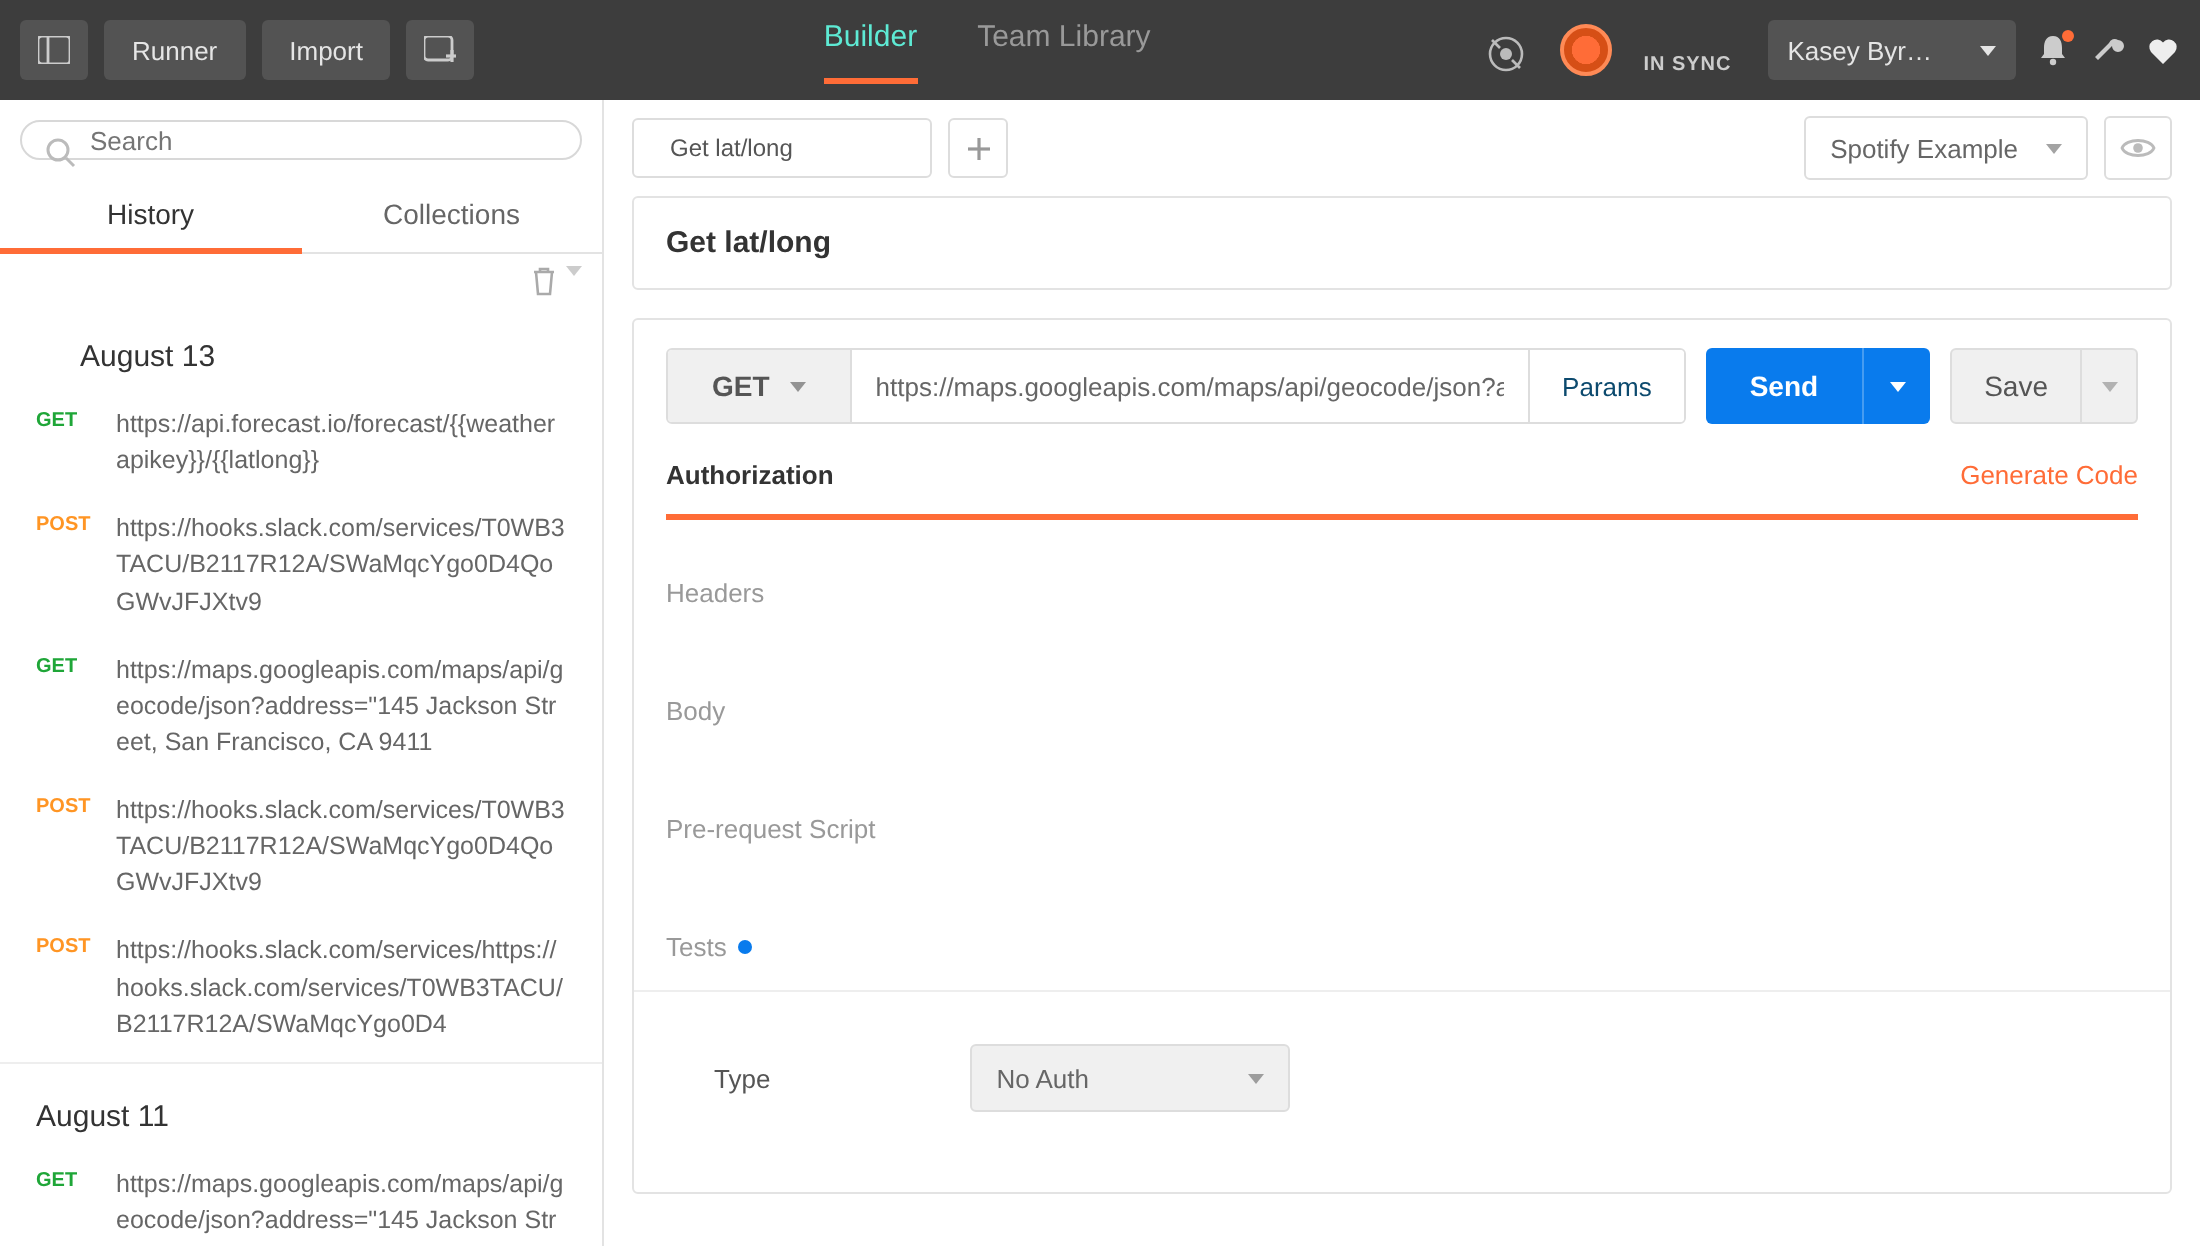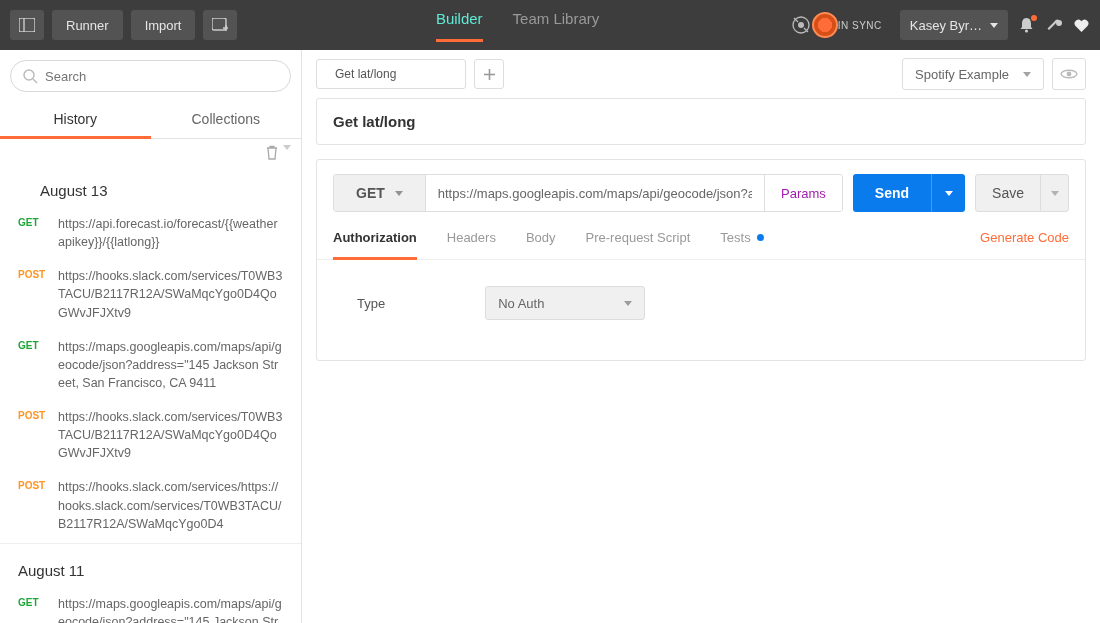--- a/index.html
+++ b/index.html
@@ -5,30 +5,30 @@
 * { box-sizing: border-box; margin: 0; padding: 0; }
 body { font-family: -apple-system, "Helvetica Neue", Arial, sans-serif; width: 1100px; height: 623px; overflow: hidden; background: #fff; font-size: 13px; color: #555; }
 .topbar { height: 50px; background: #3d3d3d; display: flex; align-items: center; padding: 0 10px; }
 .tb-btn { background: #535353; color: #e5e5e5; border: none; border-radius: 3px; height: 30px; padding: 0 14px; margin-right: 8px; font-size: 13px; cursor: pointer; display: inline-flex; align-items: center; }
 .tb-iconbtn { width: 34px; justify-content: center; padding: 0; }
 .tb-center { flex: 1; display: flex; justify-content: center; gap: 30px; }
 .tb-link { color: #999; font-size: 15px; padding-bottom: 14px; cursor: pointer; position: relative; }
 .tb-link.active { color: #5eead4; }
 .tb-link.active::after { content: ""; position: absolute; left: 0; right: 0; bottom: -1px; height: 3px; background: #ff6c37; }
 .tb-right { display: flex; align-items: center; gap: 10px; }
-.sync-wrap { display: flex; align-items: center; gap: 0; margin-right: 8px; }
+.sync-wrap { display: flex; align-items: flex-end; gap: 16px; margin-right: 8px; font-weight: bold; }
 .sync-icon { width: 22px; height: 22px; display:flex; align-items:center; justify-content:center; color:#ccc; }
 .sync-orb { width: 26px; height: 26px; border-radius: 50%; background: radial-gradient(circle at center, #ff6c37 0%, #ff6c37 45%, #d64f16 46%); border: 2px solid #ff8a56; }
 .sync-txt { color: #ccc; font-size: 10px; letter-spacing: .5px; }
-.user-drop { background: #535353; color: #e5e5e5; border-radius: 3px; height: 30px; padding: 0 10px; display: flex; align-items: center; gap: 8px; font-size: 13px; cursor: pointer; }
+.user-drop { background: #535353; color: #e5e5e5; border-radius: 3px; height: 30px; padding: 0 10px; display: flex; align-items: center; gap: 24px; font-size: 13px; cursor: pointer; }
 .ic { color: #ccc; display:flex; align-items:center; cursor:pointer; }
 .shell { display: flex; height: calc(623px - 50px); }
 .sidebar { width: 302px; border-right: 1px solid #e3e3e3; display: flex; flex-direction: column; }
 .sb-search { padding: 10px 10px 8px; }
-.search-input { width: 100%; height: 32px; border: 1px solid #d8d8d8; border-radius: 16px; padding: 0 12px 0 34px; font-size: 13px; color: #666; background: #fff; }
+.search-input { width: 100%; height: 20px; border: 1px solid #d8d8d8; border-radius: 16px; padding: 0 12px 0 34px; font-size: 13px; color: #666; background: #fff; }
 .search-wrap { position: relative; }
 .search-wrap svg { position: absolute; left: 12px; top: 8px; color: #bbb; }
 .sb-tabs { display: flex; border-bottom: 1px solid #e3e3e3; }
 .sb-tab { flex: 1; text-align: center; padding: 11px 0; font-size: 14px; color: #666; cursor: pointer; position: relative; }
 .sb-tab.active { color: #333; }
 .sb-tab.active::after { content: ""; position: absolute; left: 0; right: 0; bottom: -1px; height: 3px; background: #ff6c37; }
 .sb-tools { display: flex; justify-content: flex-end; padding: 6px 10px 4px; color: #aaa; gap:4px; }
 .sb-scroll { overflow-y: auto; flex: 1; }
 .sb-scroll::-webkit-scrollbar { width: 8px; }
 .sb-scroll::-webkit-scrollbar-thumb { background: #d0d0d0; border-radius: 4px; }
@@ -47,28 +47,28 @@
 .env-wrap { display: flex; align-items: center; gap: 8px; }
 .env-drop { border: 1px solid #ddd; border-radius: 3px; height: 32px; padding: 0 12px; display: flex; align-items: center; gap: 14px; color: #666; font-size: 13px; cursor: pointer; min-width: 140px; justify-content: space-between; }
 .env-eye { border: 1px solid #ddd; border-radius: 3px; width: 34px; height: 32px; display: flex; align-items: center; justify-content: center; color: #bbb; cursor: pointer; }
 .card { margin: 0 14px 14px; border: 1px solid #e3e3e3; border-radius: 3px; }
 .req-name { padding: 14px 16px; font-size: 15px; color: #333; font-weight: 600; }
 .req-bar { display: flex; gap: 10px; padding: 14px 16px 0; align-items: stretch; }
 .seg { border: 1px solid #ddd; border-radius: 3px; display: flex; height: 38px; overflow: hidden; }
 .seg-l { background: #f0f0f0; border-right: 1px solid #ddd; display: flex; align-items: center; justify-content: center; gap: 10px; color: #555; font-size: 14px; font-weight: 600; padding: 0 22px; cursor: pointer; }
 .seg-m { flex: 1; display: flex; align-items: center; padding: 0 12px; color: #666; font-size: 13px; overflow: hidden; }
 .seg-m input { border:none; width:100%; font-size:13px; color:#666; outline:none; }
-.seg-r { background: #fff; border-left: 1px solid #ddd; display: flex; align-items: center; padding: 0 16px; color: #a21caf; font-size: 13px; cursor: pointer; }
+.seg-r { background: #fff; border-left: 1px solid #ddd; display: flex; align-items: center; padding: 0 16px; color: #0c4a6e; font-size: 13px; cursor: pointer; }
 .btn-primary { background: #097bed; color: #fff; border-radius: 3px; display: flex; overflow: hidden; }
 .btn-primary .lbl { padding: 0 22px; display: flex; align-items: center; font-size: 14px; font-weight: 600; cursor: pointer; }
 .btn-primary .dd { width: 34px; display: flex; align-items: center; justify-content: center; border-left: 1px solid rgba(255,255,255,.25); cursor: pointer; }
 .btn-secondary { background: #f0f0f0; border: 1px solid #ddd; border-radius: 3px; display: flex; overflow: hidden; }
 .btn-secondary .lbl { padding: 0 16px; display: flex; align-items: center; font-size: 14px; color: #555; cursor: pointer; }
 .btn-secondary .dd { width: 28px; display: flex; align-items: center; justify-content: center; border-left: 1px solid #ddd; color: #888; cursor: pointer; }
-.sub-tabs { display: flex; padding: 18px 16px 0; gap: 30px; border-bottom: 1px solid #eee; position: relative; }
+.sub-tabs { display: flex; padding: 18px 16px 0; gap: 30px; border-bottom: 1px solid #eee; position: relative; flex-direction: column; }
 .sub-tab { padding-bottom: 14px; font-size: 13px; color: #999; cursor: pointer; display: flex; align-items: center; gap: 6px; }
 .sub-tab.active { color: #333; font-weight: 600; position: relative; }
 .sub-tab.active::after { content: ""; position: absolute; left: 0; right: 0; bottom: -1px; height: 3px; background: #ff6c37; }
 .sub-tab .dot { width: 7px; height: 7px; background: #097bed; border-radius: 50%; display: inline-block; }
 .gen-code { position: absolute; right: 16px; top: 18px; color: #ff6c37; font-size: 13px; cursor: pointer; }
 .auth-row { padding: 26px 40px 40px; display: flex; align-items: center; gap: 100px; }
 .auth-label { font-size: 13px; color: #555; }
 .auth-select { border: 1px solid #ddd; border-radius: 3px; background: #f0f0f0; height: 34px; width: 160px; display: flex; align-items: center; justify-content: space-between; padding: 0 12px; color: #666; font-size: 13px; cursor: pointer; }
 .chev { width: 0; height: 0; border-left: 4px solid transparent; border-right: 4px solid transparent; border-top: 5px solid currentColor; display:inline-block; }
 .chev-light { opacity: .6; }

